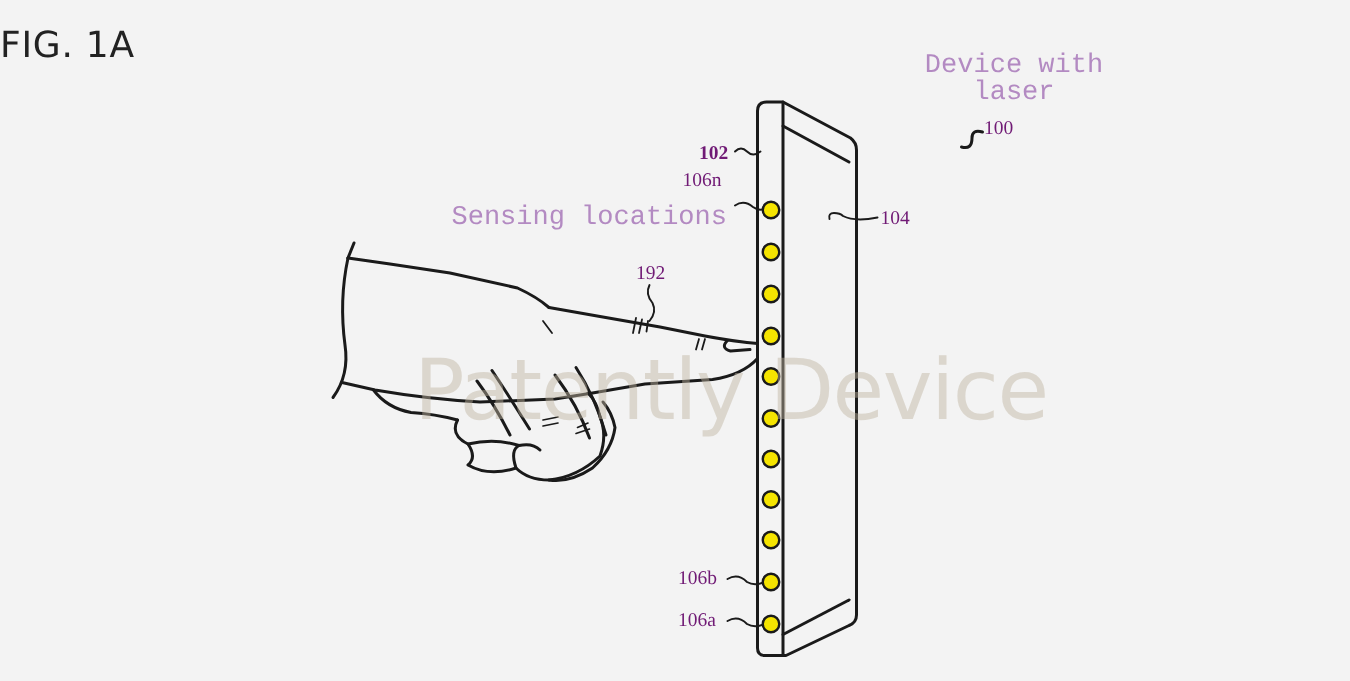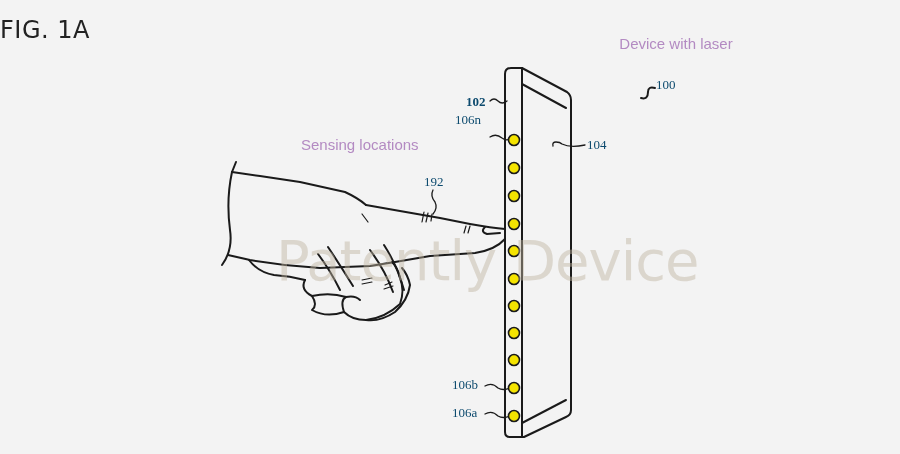--- a/index.html
+++ b/index.html
@@ -1,20 +1,20 @@
 <!DOCTYPE html>
 <html><head>
 <meta charset="utf-8">
 <style>
   html, body { margin: 0; padding: 0; }
   body { width: 900px; height: 454px; background: #f3f3f3; position: relative; overflow: hidden; font-family: "Liberation Sans", sans-serif; }
   .abs { position: absolute; }
   .fig-title { left: 0; width: 773px; top: 16px; text-align: left; font-family: "DejaVu Sans", sans-serif; font-size: 24px; color: #222; letter-spacing: 0.5px; }
-  .callout { color: #b38ac2; font-family: Liberation Sans, sans-serif; font-size: 15px; line-height: 18px; }
-  .ref { font-family: "Liberation Serif", serif; font-size: 13px; color: #0c4a6e; }
+  .callout { color: #b38ac2; font-family: Liberation Mono, monospace; font-size: 18px; line-height: 18px; }
+  .ref { font-family: "Liberation Serif", serif; font-size: 13px; color: #701a75; }
   .watermark { font-family: "DejaVu Sans", sans-serif; font-size: 56px; color: rgba(190,180,160,0.45); letter-spacing: -1px; left: 276px; top: 228px; white-space: nowrap; }
   svg { position: absolute; left: 0; top: 0; }
 </style>
 </head>
 <body>
 
 <div class="abs fig-title">FIG. 1A</div>
 
 <div class="abs callout" style="left:606px; top:35px; text-align:center; width:140px;">
   <div>Device with laser</div>

